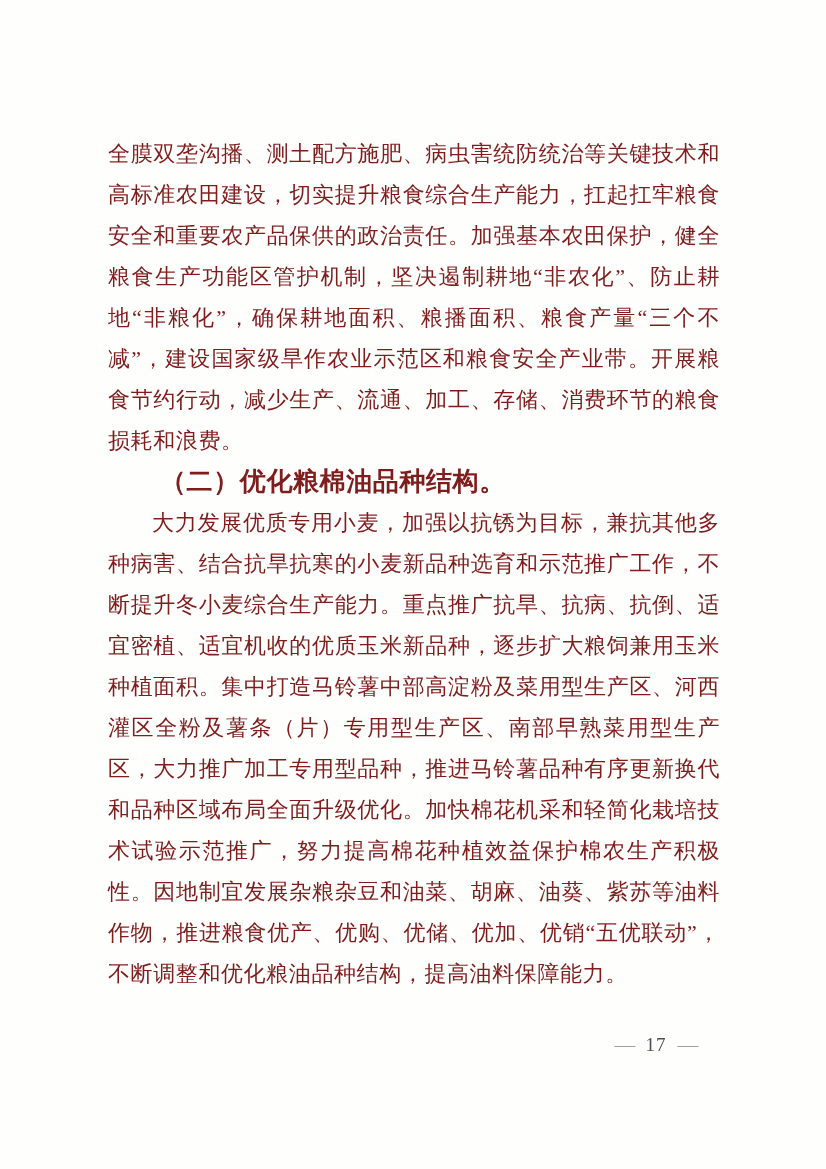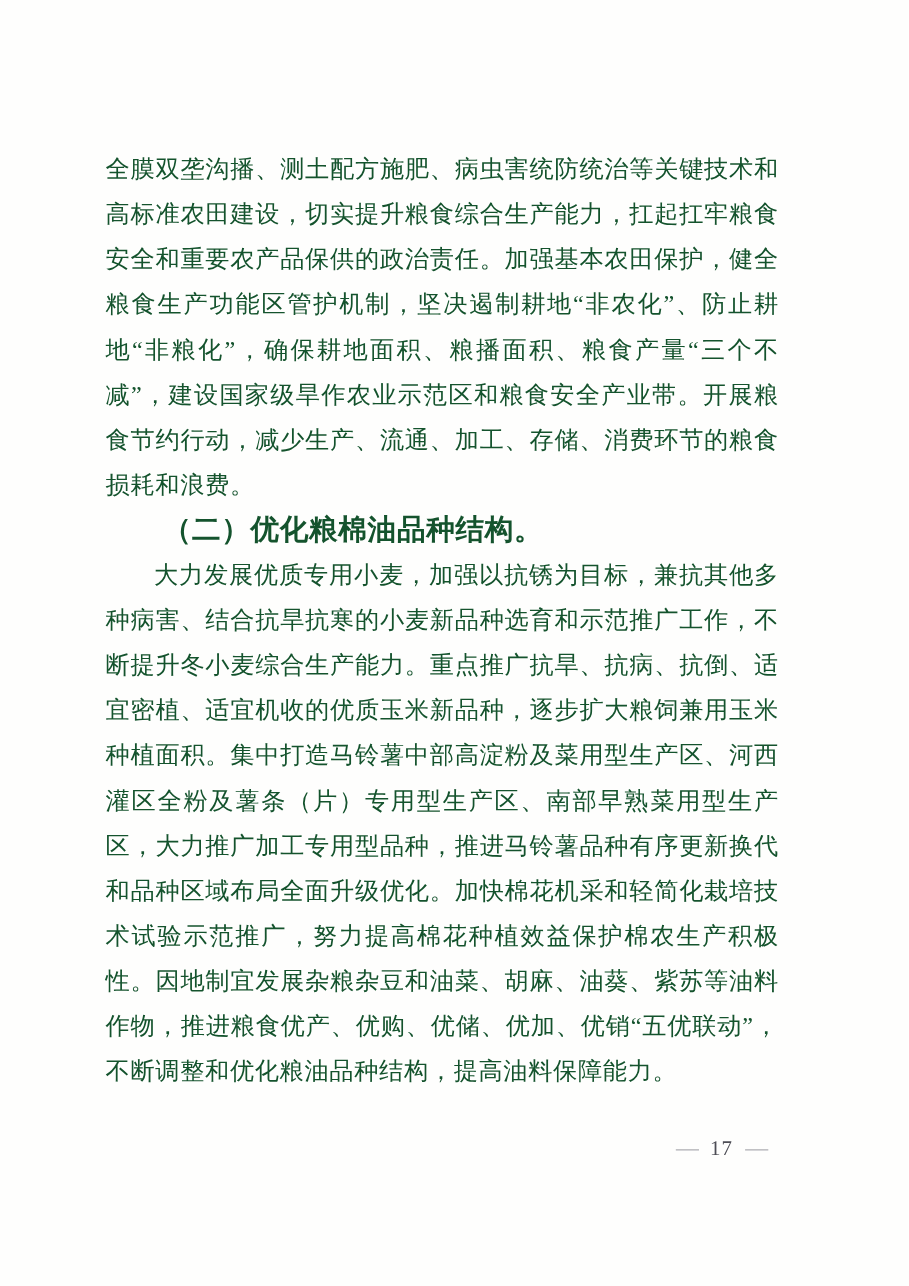--- a/index.html
+++ b/index.html
@@ -11,24 +11,24 @@
   }
   .page {
     position: relative;
     width: 826px;
     height: 1169px;
     background: #fefefd;
     font-family: "Liberation Serif", "DejaVu Serif", serif;
   }
   .content {
     position: absolute;
-    left: 96px;
+    left: 108px;
     top: 133px;
     width: 612px;
-    color: #14532d;
+    color: #7f1d1d;
   }
   .para {
     font-size: 22px;
     line-height: 41px;
     letter-spacing: 0.6px;
     text-align: justify;
     text-justify: inter-character;
     word-break: break-all;
   }
   .para.indent {

